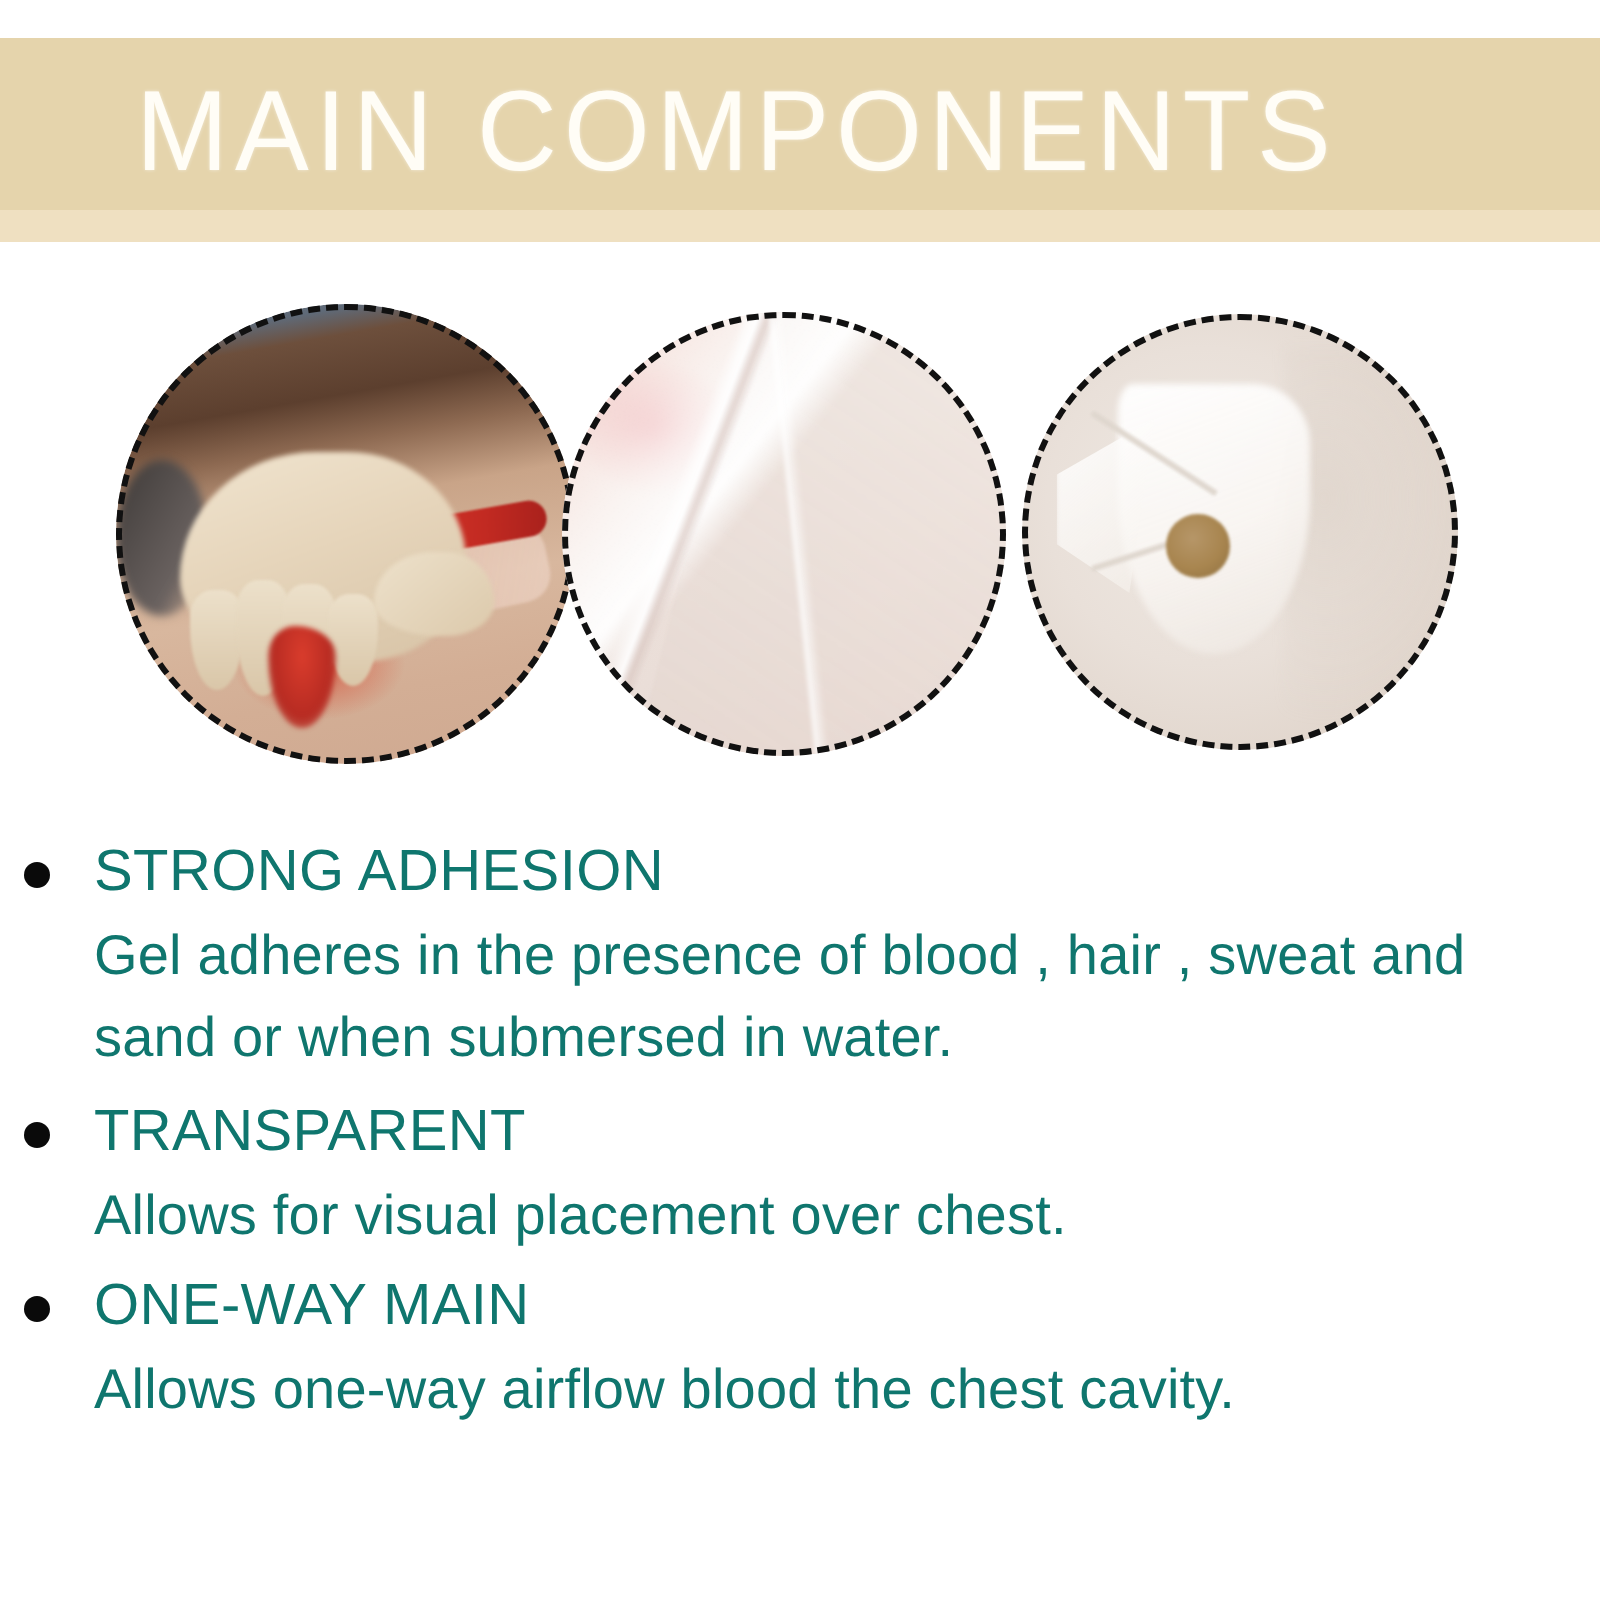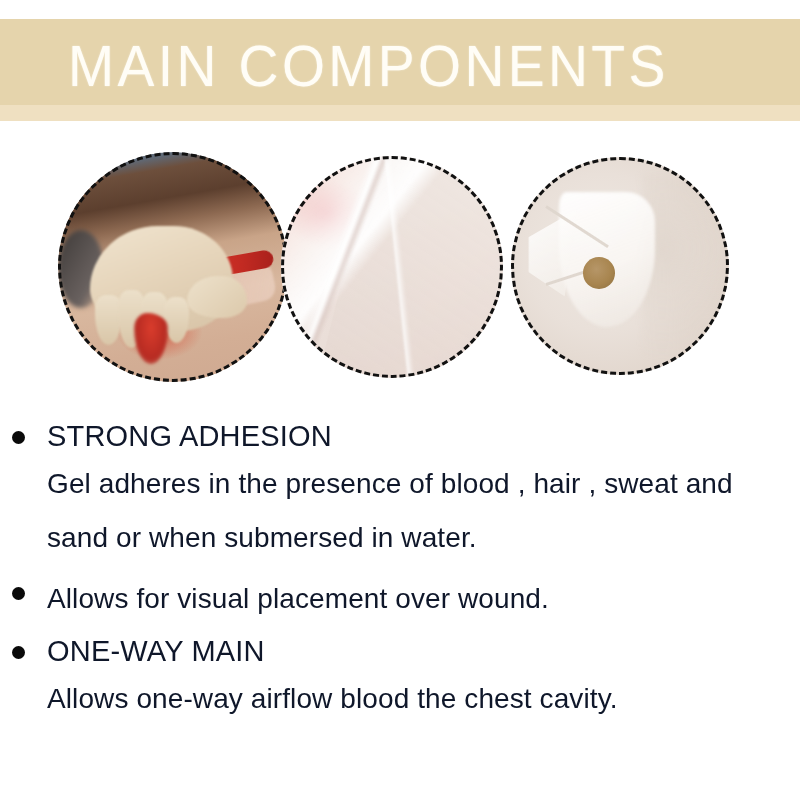--- a/index.html
+++ b/index.html
@@ -271,21 +271,21 @@
     background: radial-gradient(ellipse at 20% 40%, rgba(214,202,191,0.45) 0%, rgba(214,202,191,0) 70%);
     filter: blur(3px);
   }
 
   
   .content {
     position: absolute;
     left: 0;
     top: 414px;
     width: 800px;
-    color: #0f172a;
+    color: #0f766e;
   }
   .feature { position: relative; }
   .feature-head {
     position: relative;
     padding-left: 47px;
     font-size: 29px;
     line-height: 41px;
     letter-spacing: 0.2px;
     font-weight: 400;
     white-space: nowrap;
@@ -296,21 +296,21 @@
     top: 15px;
     width: 13px;
     height: 13px;
     border-radius: 50%;
     background: #0a0a0a;
   }
   .feature-desc {
     padding-left: 47px;
     padding-right: 36px;
     font-size: 28px;
-    line-height: 54px;
+    line-height: 41px;
     letter-spacing: 0.1px;
     font-weight: 400;
   }
   .f1 { margin-top: 2px; }
   .f2 { margin-top: 7px; }
   .f3 { margin-top: 5px; }
 </style>
 </head>
 <body>
 
@@ -367,22 +367,23 @@
     <div class="feature-head">
       <span class="bullet-dot"></span>
       <span>STRONG ADHESION</span>
     </div>
     <div class="feature-desc">Gel adheres in the presence of blood , hair , sweat and sand or when submersed in water.</div>
   </div>
 
   <div class="feature f2">
     <div class="feature-head">
       <span class="bullet-dot"></span>
-    </div>
-    <div class="feature-desc">Allows for visual placement over wound.</div>
+      <span>TRANSPARENT</span>
+    </div>
+    <div class="feature-desc">Allows for visual placement over chest.</div>
   </div>
 
   <div class="feature f3">
     <div class="feature-head">
       <span class="bullet-dot"></span>
       <span>ONE-WAY MAIN</span>
     </div>
     <div class="feature-desc">Allows one-way airflow blood the chest cavity.</div>
   </div>
 

